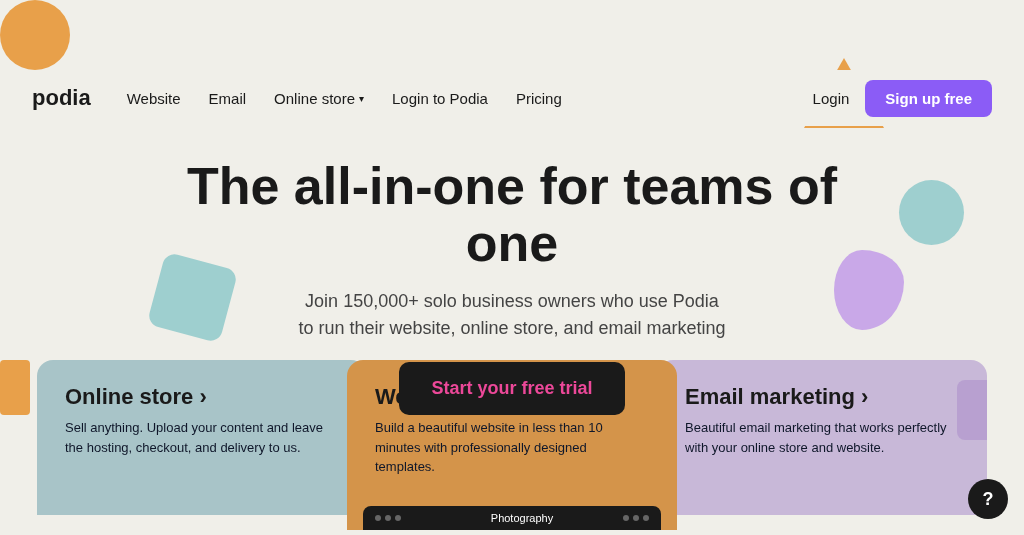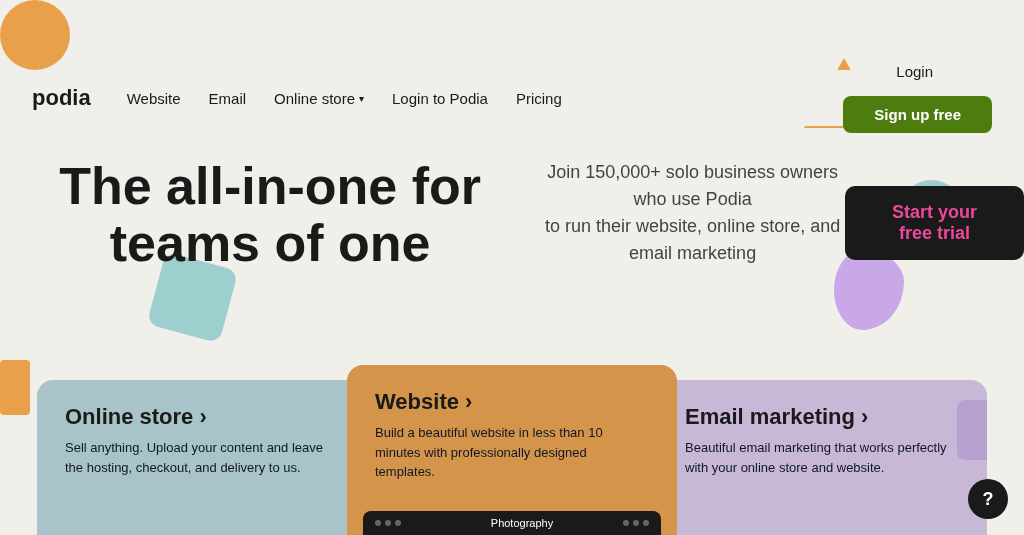--- a/index.html
+++ b/index.html
@@ -40,45 +40,43 @@
       cursor: pointer;
       display: flex;
       align-items: center;
       gap: 4px;
     }
     .nav-link .chevron { font-size: 10px; }
     .nav-actions {
       display: flex;
       align-items: center;
       gap: 16px;
-      flex-direction: column;
     }
     .btn-login {
       font-size: 15px;
       color: #1a1a1a;
       cursor: pointer;
       background: none;
       border: none;
     }
     .btn-signup {
-      background: #4d7c0f;
+      background: #8b5cf6;
       color: #fff;
       border: none;
       border-radius: 8px;
-      padding: 10px 31px;
+      padding: 10px 20px;
       font-size: 15px;
       font-weight: 600;
       cursor: pointer;
-      margin-left: 6px;
     }
 
     
     .hero {
       display: flex;
-      flex-direction: row;
+      flex-direction: column;
       align-items: center;
       text-align: center;
       padding-top: 32px;
       position: relative;
       z-index: 5;
     }
     .hero-title {
       font-size: 52px;
       font-weight: 800;
       color: #1a1a1a;
@@ -149,21 +147,20 @@
     
     .cards-section {
       display: flex;
       gap: 0;
       position: absolute;
       bottom: 0;
       left: 50%;
       transform: translateX(-50%);
       width: 950px;
       height: 175px;
-      align-items: flex-end;
     }
     .card {
       border-radius: 16px 16px 0 0;
       padding: 24px 28px 0;
       flex: 1;
       height: 155px;
       position: relative;
       overflow: hidden;
     }
     .card-online-store {

